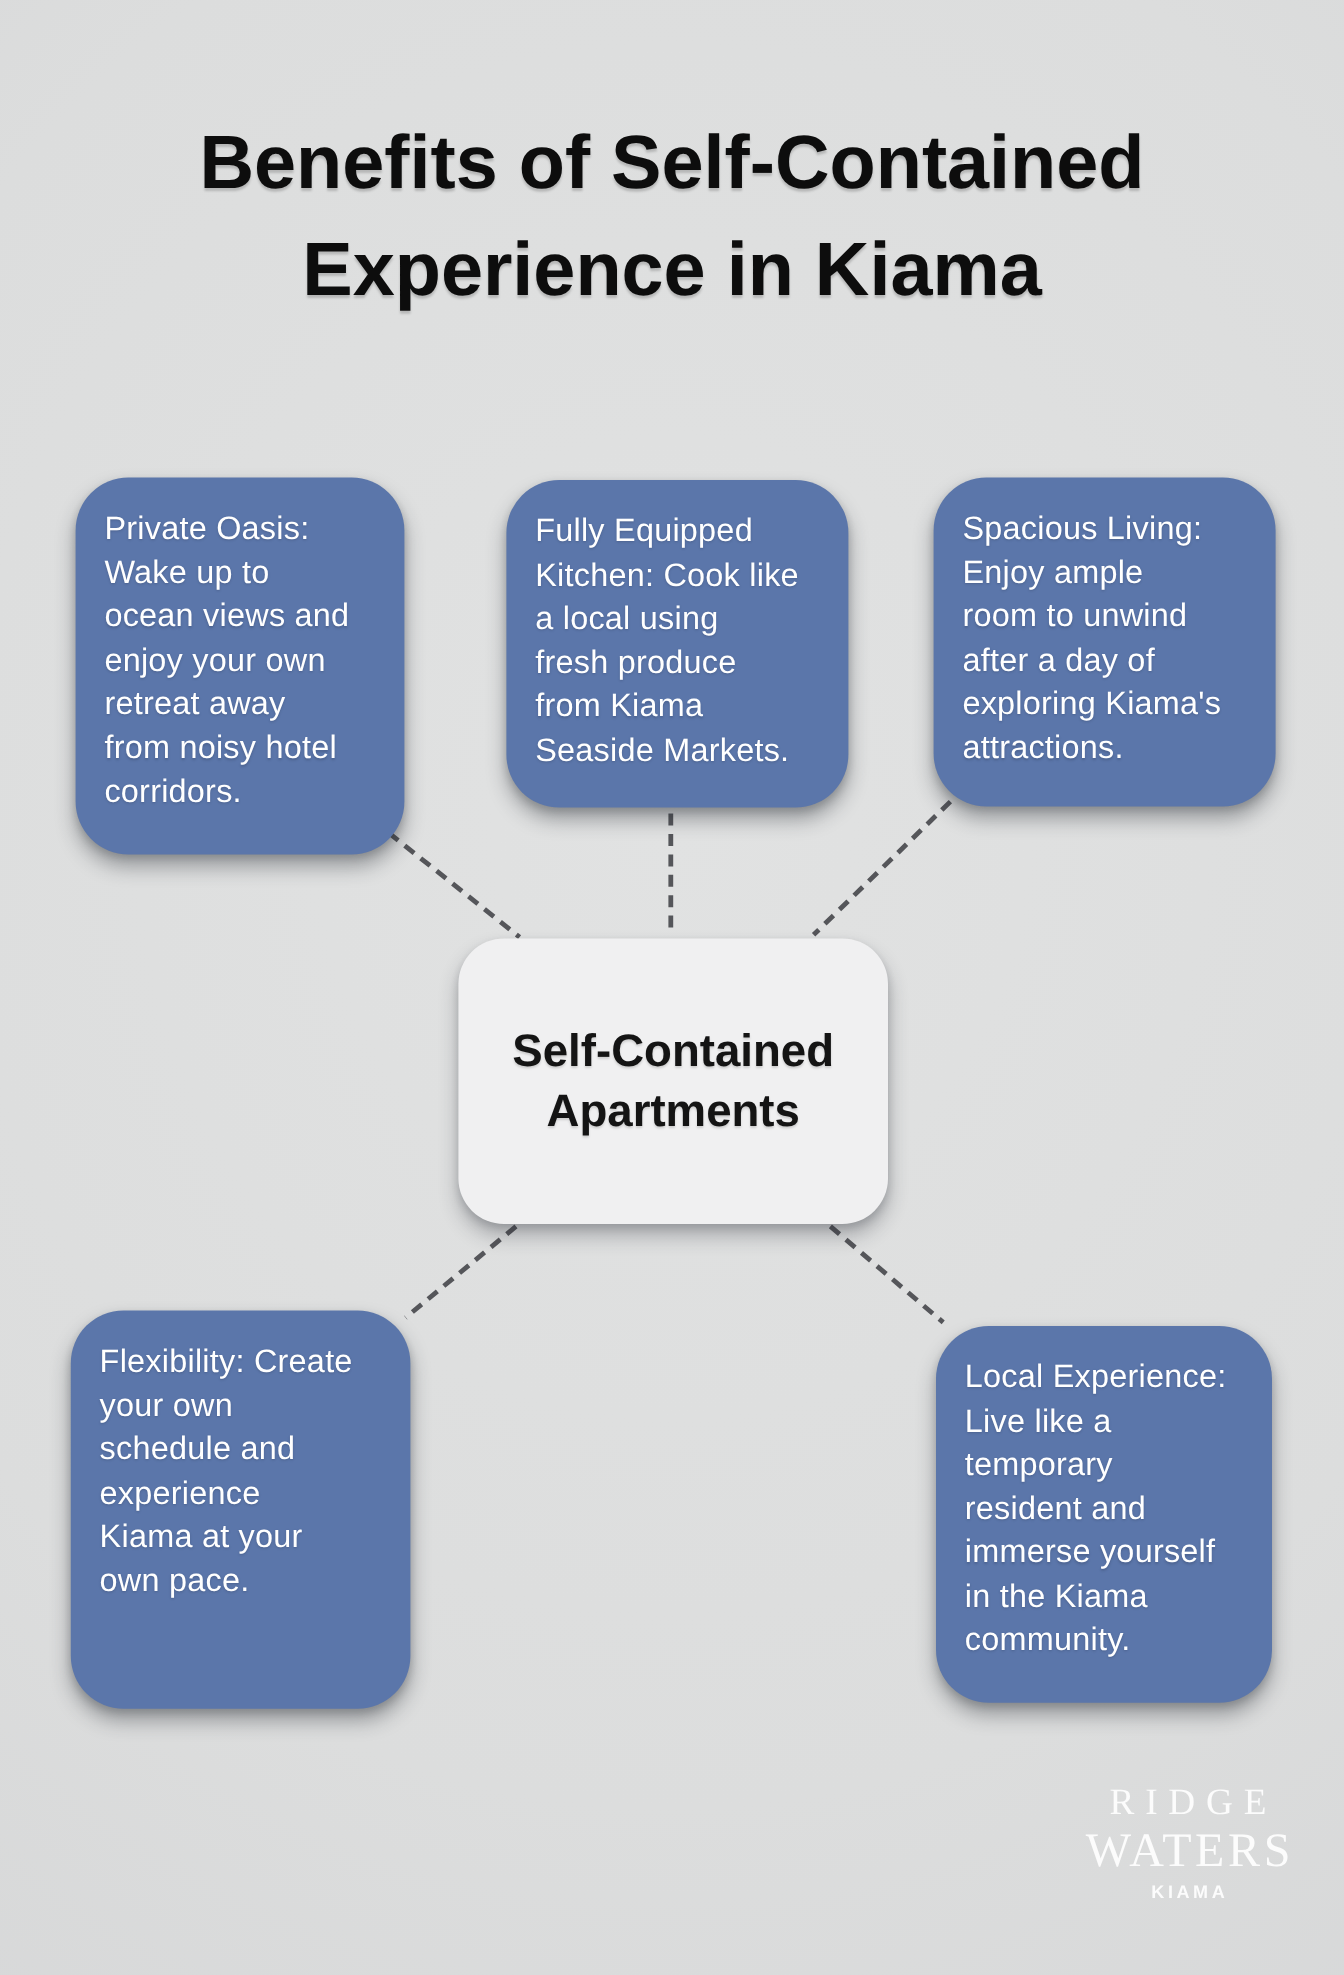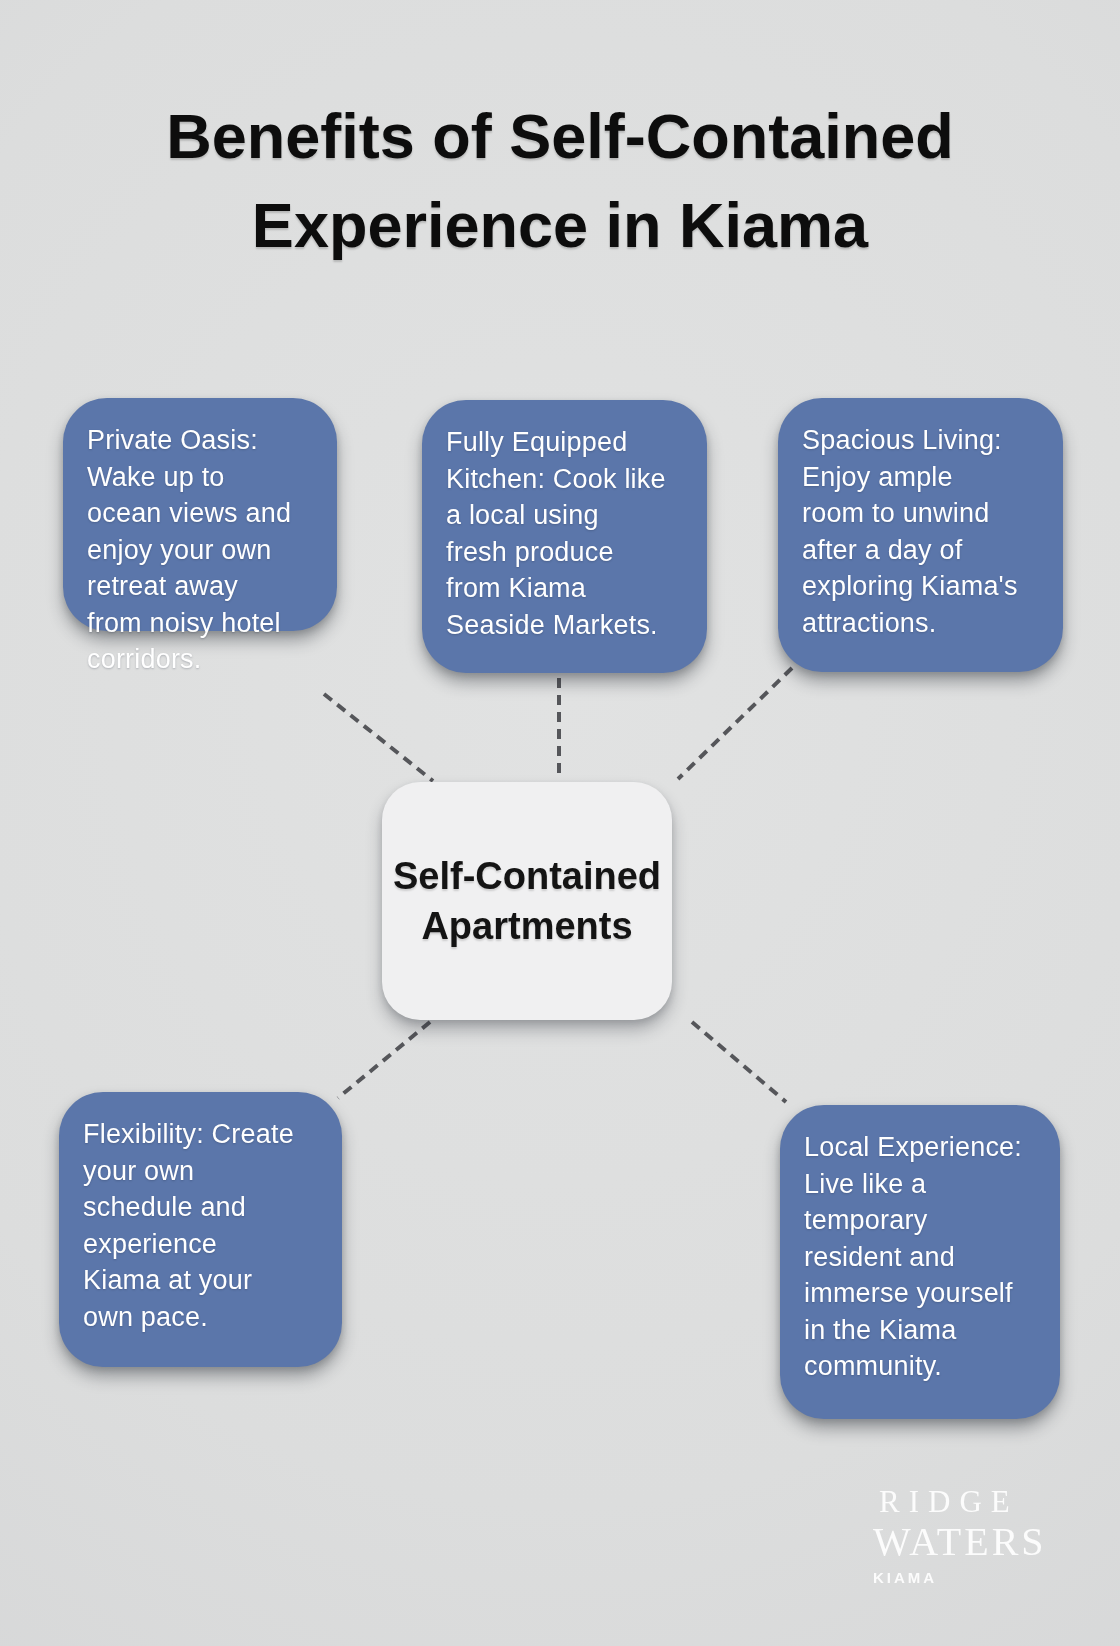--- a/index.html
+++ b/index.html
@@ -40,42 +40,42 @@
     box-sizing:border-box;
     padding:24px 24px;
   }
   .node p{
     margin:0;
     color:var(--node-text);
     font-size:27px;line-height:36.5px;letter-spacing:0.2px;
     white-space:pre-line;
     text-shadow:0 1px 2px rgba(30,40,60,0.25);
   }
-  .pos-1{left:63px;top:398px;width:274px;height:233px;}
+  .pos-1{left:63px;top:398px;width:274px;height:314px;}
   .pos-2{left:422px;top:400px;width:285px;height:273px;}
   .pos-3{left:778px;top:398px;width:285px;height:274px;}
-  .pos-4{left:59px;top:1092px;width:283px;height:275px;}
+  .pos-4{left:59px;top:1092px;width:283px;height:332px;}
   .pos-5{left:780px;top:1093px;width:280px;height:314px;margin-top:12px;}
   .center-node{
-    position:absolute;left:382px;top:782px;width:290px;height:238px;
+    position:absolute;left:382px;top:782px;width:358px;height:238px;
     background:var(--center-fill);
     border-radius:38px;
     box-shadow:0 10px 16px rgba(40,44,52,0.30),0 3px 6px rgba(40,44,52,0.15);
     display:flex;align-items:center;justify-content:center;
   }
   .center-node p{
     margin:0;text-align:center;
     font-size:38px;font-weight:700;line-height:50px;
     color:var(--center-text);
     white-space:pre-line;
     text-shadow:0 2px 2px rgba(0,0,0,0.15);
   }
   .watermark{
     position:absolute;left:870px;top:1482px;width:240px;
-    text-align:left;color:var(--watermark-text);
+    text-align:center;color:var(--watermark-text);
   }
   .watermark .wm-line1{
     font-family:"Liberation Serif","DejaVu Serif",serif;
     font-size:31px;line-height:40px;letter-spacing:9px;text-indent:9px;
   }
   .watermark .wm-line2{
     font-family:"Liberation Serif","DejaVu Serif",serif;
     font-size:40px;line-height:40px;letter-spacing:3px;text-indent:3px;
   }
   .watermark .wm-line3{

